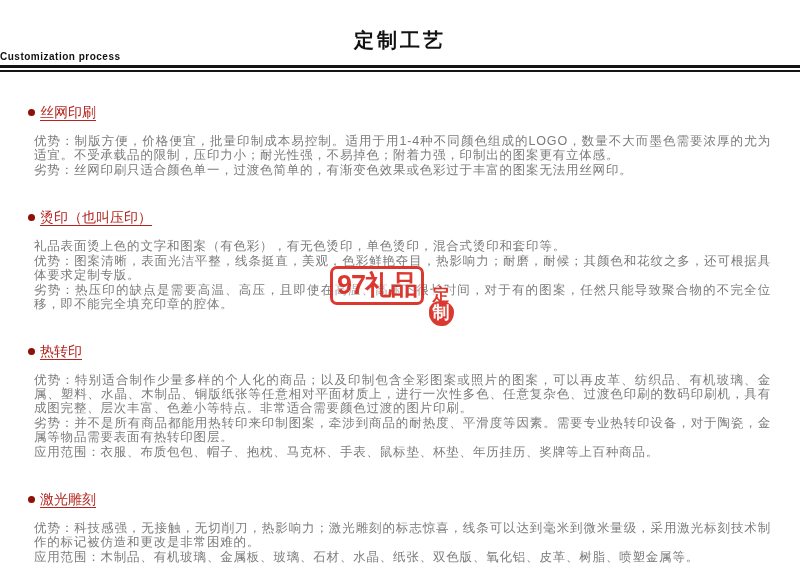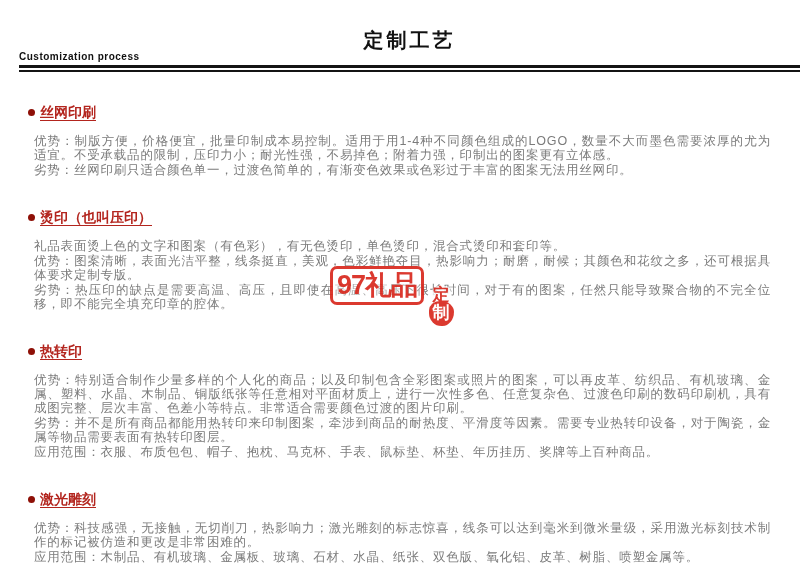--- a/index.html
+++ b/index.html
@@ -4,21 +4,21 @@
 <style>
   html,body{margin:0;padding:0;}
   body{
     width:800px;height:588px;
     background:#ffffff;
     font-family:"Liberation Sans",sans-serif;
     position:relative;
     overflow:hidden;
   }
   
-  .header{position:relative;padding-top:30px;padding-left:19px;}
+  .header{position:relative;padding-top:30px;}
   .header-title{
     text-align:center;
     font-size:20px;font-weight:bold;color:#111;
     letter-spacing:3px;line-height:20px;
   }
   .header-sub{
     font-size:10px;font-weight:bold;color:#111;
     letter-spacing:0.5px;
     margin:1px 10px 2px 0;line-height:12px;
   }
@@ -36,21 +36,21 @@
     text-underline-offset:3px;
     margin:0 0 13px 7px;
     display:inline-block;
   }
   .bullet{
     position:absolute;left:-12px;top:4px;
     width:7px;height:7px;border-radius:50%;
     background:#8e1007;
     display:inline-block;
   }
-  .section-title-row{margin-bottom:0;font-weight:bold;}
+  .section-title-row{margin-bottom:0;}
   .section p{
     margin:1px;color:#7b7b7b;
     font-size:12.5px;line-height:14px;
     letter-spacing:0.8px;
     text-align:justify;
   }
   
   .watermark{
     position:absolute;left:330px;top:266px;
     z-index:5;pointer-events:none;

